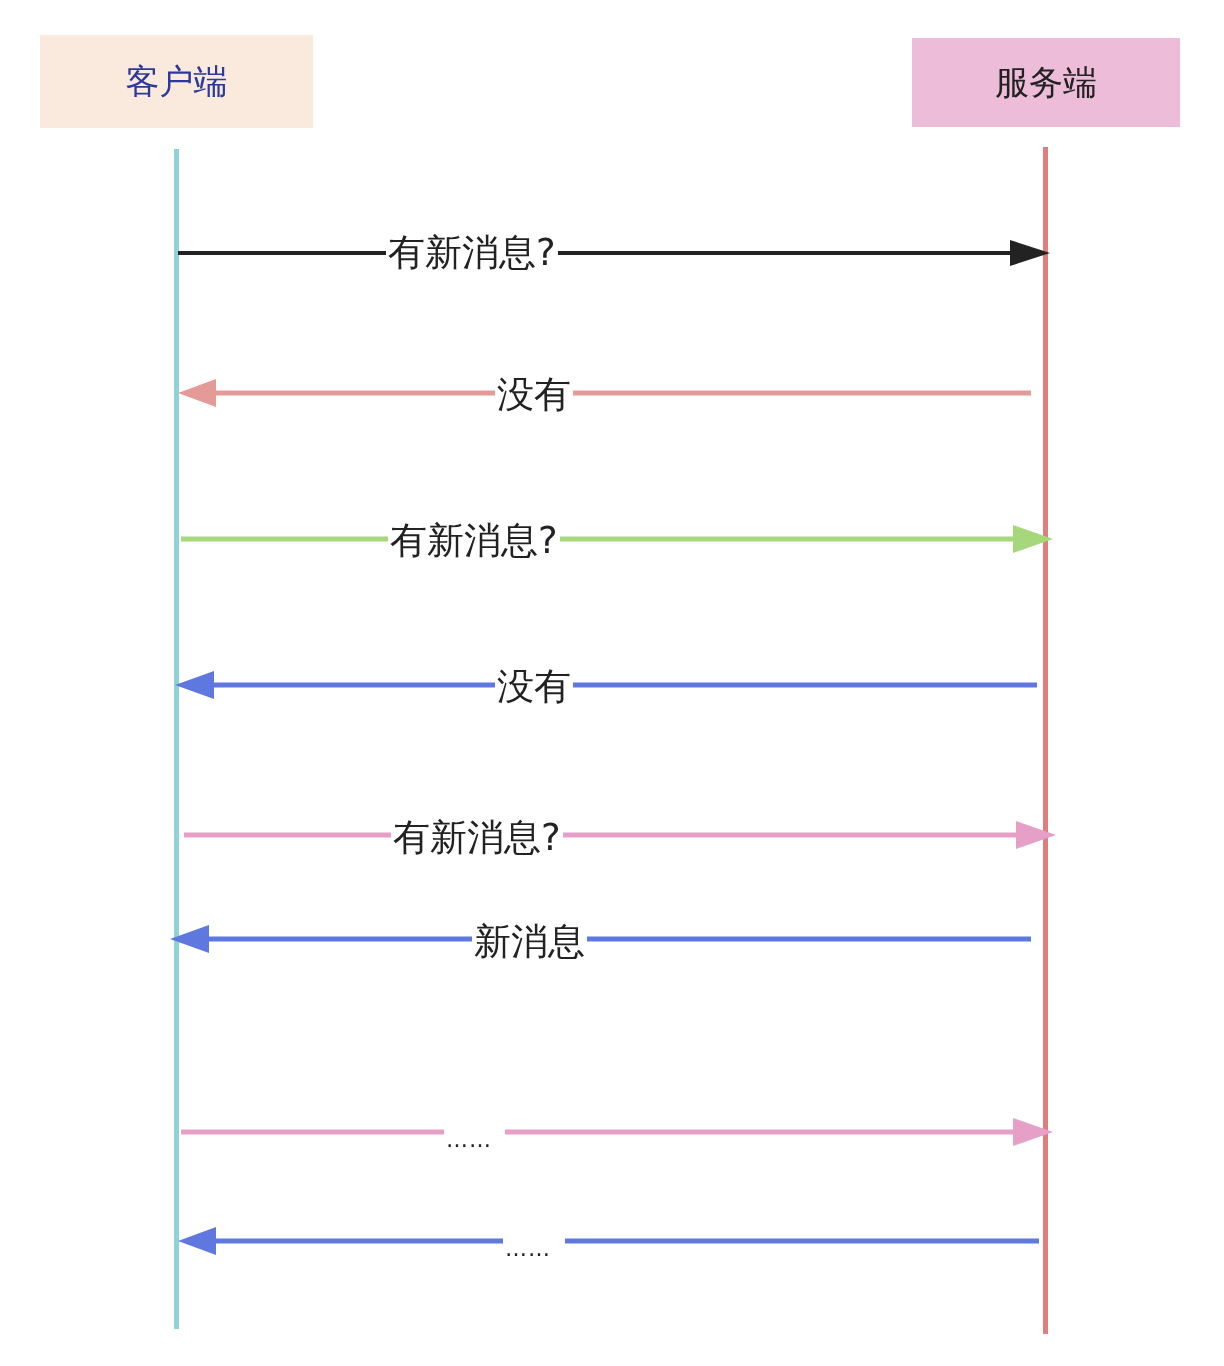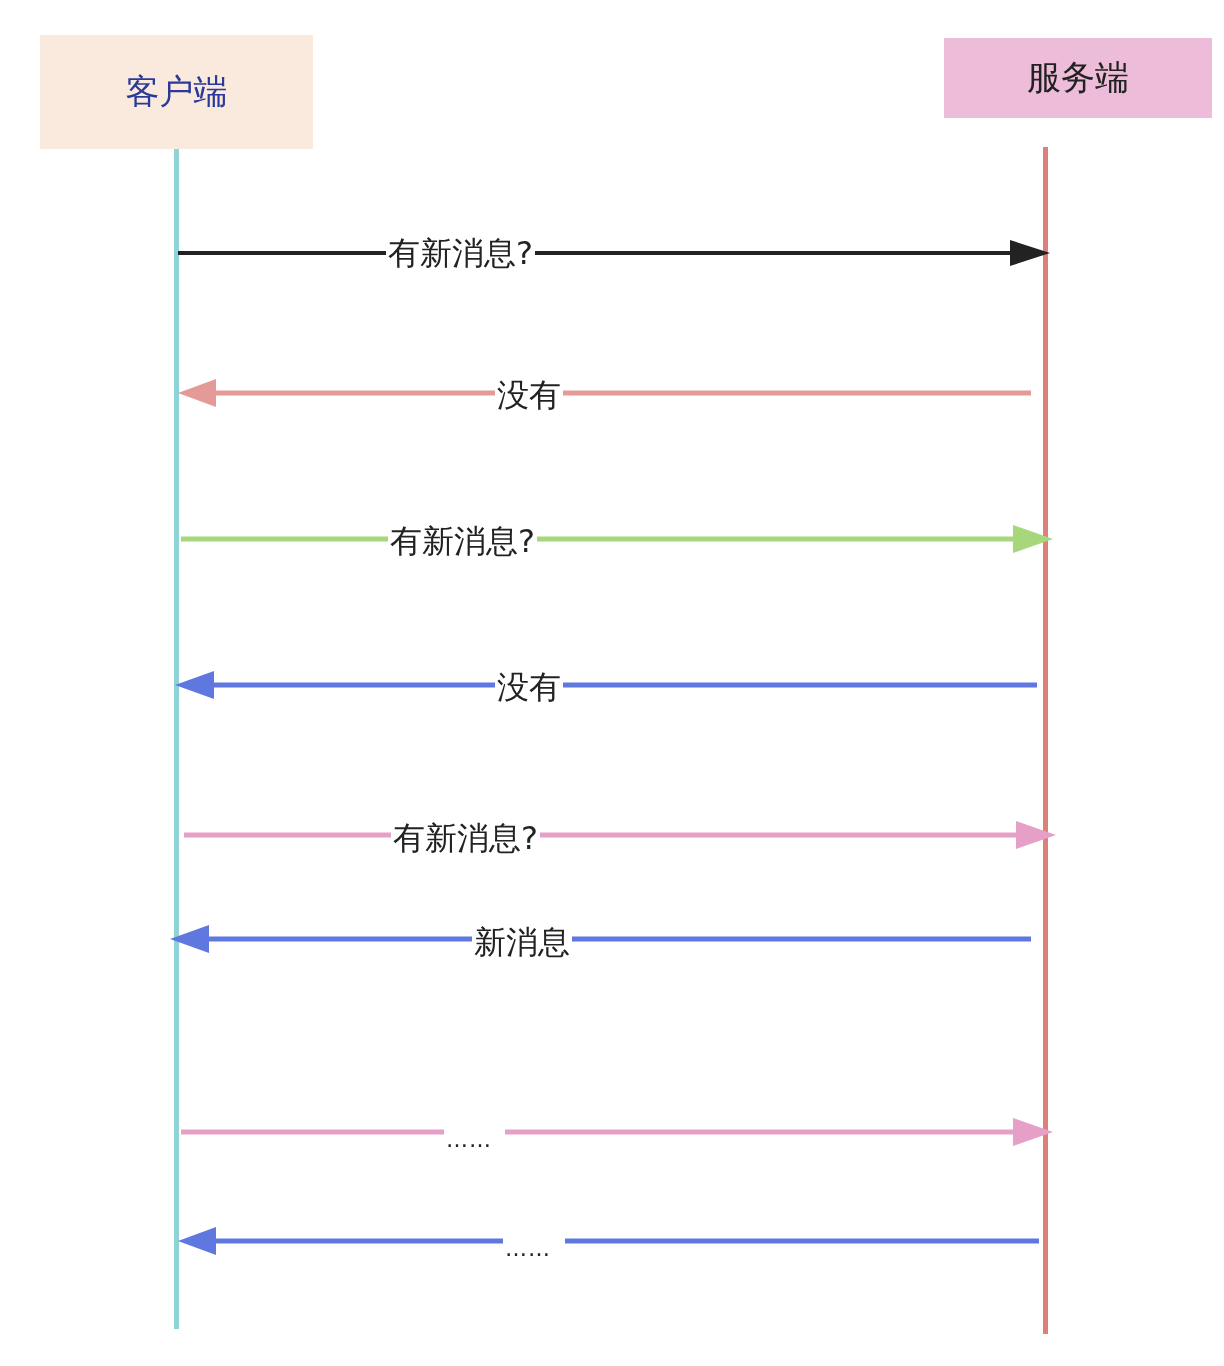--- a/index.html
+++ b/index.html
@@ -3,33 +3,33 @@
 <meta charset="utf-8">
 <style>
   html, body { margin: 0; padding: 0; background: #ffffff; }
   body { width: 1224px; height: 1366px; position: relative; overflow: hidden;
          font-family: "DejaVu Sans", "Liberation Sans", sans-serif; }
   .actor { position: absolute; display: flex; align-items: center; justify-content: center;
            font-size: 34px; }
   .lifeline { position: absolute; width: 5px; }
   .msg { position: absolute; left: 0; width: 1224px; height: 40px; }
   .msg svg { position: absolute; left: 0; top: 0; overflow: visible; }
-  .label { position: absolute; font-size: 32px; color: #222; background: #fff;
+  .label { position: absolute; font-size: 37px; color: #222; background: #fff;
            white-space: nowrap; line-height: 40px; padding: 0 2px; }
   .dots { font-size: 22px; letter-spacing: 1px; line-height: 20px; }
 </style>
 </head>
 <body>
 
-<div class="actor" style="left:40px; top:35px; width:273px; height:114px; background:#f9eadd; color:#2b3a9a;">
+<div class="actor" style="left:40px; top:35px; width:273px; height:93px; background:#f9eadd; color:#2b3a9a;">
   <span>客户端</span>
 </div>
 <div class="lifeline" style="left:174px; top:149px; height:1180px; background:#8fd3d6;"></div>
 
-<div class="actor" style="left:912px; top:38px; width:268px; height:80px; background:#edbcd9; color:#222;margin-left:32px;">
+<div class="actor" style="left:912px; top:38px; width:268px; height:89px; background:#edbcd9; color:#222;">
   <span>服务端</span>
 </div>
 <div class="lifeline" style="left:1043px; top:147px; height:1187px; background:#de7f7b;"></div>
 
 <div class="msg" style="top:233px;">
   <svg width="1224" height="40">
     <line x1="178" y1="20" x2="1012" y2="20" stroke="#222" stroke-width="4"></line>
     <polygon points="1010,7 1050,20 1010,33" fill="#222"></polygon>
   </svg>
   <span class="label" style="left:386px; top:0;">有新消息?</span>

